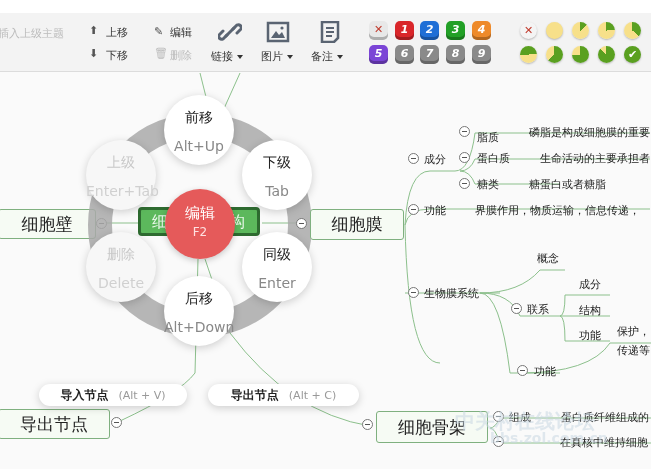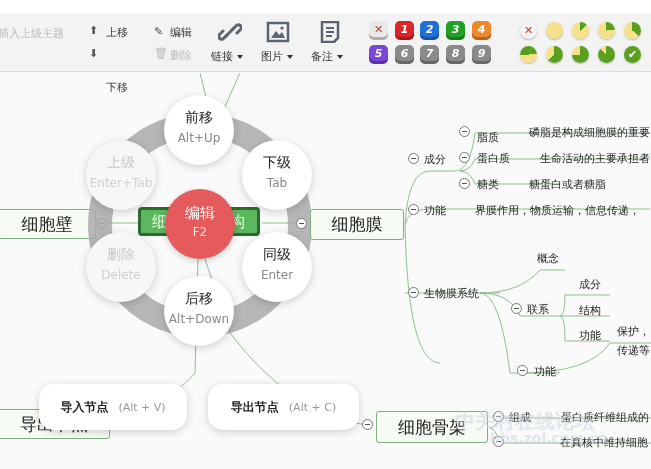--- a/index.html
+++ b/index.html
@@ -14,46 +14,46 @@
   .prio { position: absolute; width: 19px; height: 19px; border-radius: 5px; color: #fff; font-size: 11px; font-weight: bold; font-style: italic; text-align: center; line-height: 18px; box-shadow: inset 0 -3px 0 rgba(0,0,0,.25); }
   .prog { position: absolute; width: 17px; height: 17px; border-radius: 50%; box-shadow: 0 1px 2px rgba(0,0,0,.25); }
   .canvas { position: absolute; left: 0; top: 73px; width: 651px; height: 396px; overflow: hidden; }
   .node { position: absolute; border: 1px solid #7fb07f; background: #f6fbf4; border-radius: 3px; font-size: 17px; color: #222; display: flex; align-items: center; justify-content: center; white-space: nowrap; }
   .lbl { position: absolute; font-size: 11px; color: #222; white-space: nowrap; }
   .fold { position: absolute; width: 11px; height: 11px; border: 1px solid #777; border-radius: 50%; background: #fff; }
   .fold::after { content: ""; position: absolute; left: 2px; right: 2px; top: 4px; height: 1px; background: #555; }
   .ring { position: absolute; left: 88px; top: 40px; width: 224px; height: 224px; border-radius: 50%; border: 24px solid #a9a9a9; opacity: .85; }
   .radial { position: absolute; width: 70px; height: 70px; border-radius: 50%; background: #fff; box-shadow: 0 2px 8px rgba(0,0,0,.18); text-align: center; }
   .radial .t { display: block; font-size: 14px; color: #222; margin-top: 14px; }
-  .radial .k { display: block; font-size: 12px; color: #888; margin-top: 4px; }
+  .radial .k { display: block; font-size: 14px; color: #888; margin-top: 11px; }
   .radial.off .t { color: #c8c8c8; }
   .radial.off .k { color: #d0d0d0; }
   .radial.off { background: #f7f7f7; }
   .center { position: absolute; left: 165px; top: 116px; width: 70px; height: 70px; border-radius: 50%; background: #e55a5a; text-align: center; box-shadow: 0 2px 6px rgba(0,0,0,.2); }
   .center .t { display: block; font-size: 15px; color: #fff; margin-top: 15px; }
   .center .k { display: block; font-size: 12px; color: #ffe0e0; margin-top: 2px; }
   .selnode { position: absolute; left: 138px; top: 134px; width: 122px; height: 29px; background: #5cb85c; border: 3px solid #2e6b30; border-radius: 4px; color: #e9f7e9; font-size: 16px; line-height: 23px; padding-left: 11px; }
-  .pill { position: absolute; height: 46px; border-radius: 15px; background: #fff; box-shadow: 0 2px 8px rgba(0,0,0,.18); font-size: 12px; font-weight: bold; color: #222; display: flex; align-items: center; justify-content: center; white-space: nowrap; }
+  .pill { position: absolute; height: 22px; border-radius: 15px; background: #fff; box-shadow: 0 2px 8px rgba(0,0,0,.18); font-size: 12px; font-weight: bold; color: #222; display: flex; align-items: center; justify-content: center; white-space: nowrap; }
   .pill .sc { font-weight: normal; color: #999; margin-left: 10px; font-size: 11px; }
   .watermark { position: absolute; left: 455px; top: 408px; font-size: 20px; font-weight: bold; color: rgba(200,215,225,.55); white-space: nowrap; }
   .watermark2 { position: absolute; left: 490px; top: 430px; font-size: 14px; font-weight: bold; color: rgba(200,215,225,.55); white-space: nowrap; }
   svg.lines { position: absolute; left: 0; top: 0; }
 </style>
 </head>
 <body>
 
 <div class="topstrip"></div>
 
 <div class="toolbar">
   <span class="tb-text dis" style="left:-2px;top:13px;">插入上级主题</span>
 
   <span class="tb-ico" style="left:89px;top:11px;">⬆</span>
   <span class="tb-text" style="left:106px;top:12px;">上移</span>
   <span class="tb-ico" style="left:89px;top:34px;">⬇</span>
-  <span class="tb-text" style="left:106px;top:35px;margin-top:32px;">下移</span>
+  <span class="tb-text" style="left:106px;top:35px;">下移</span>
 
   <span class="tb-ico" style="left:154px;top:12px;">✎</span>
   <span class="tb-text" style="left:170px;top:12px;">编辑</span>
   <span class="tb-ico" style="left:154px;top:34px;color:#bbb;">🗑</span>
   <span class="tb-text dis" style="left:170px;top:35px;">删除</span>
 
   <svg class="tb-big" style="left:218px;top:8px;" viewBox="0 0 24 22">
     <g fill="none" stroke="#5a6472" stroke-width="3" stroke-linecap="round">
       <path d="M9 14 L5 18 a3 3 0 0 1 -4 -4 L5 10"></path>
       <path d="M15 8 L19 4 a3 3 0 0 1 4 4 L19 12"></path>

